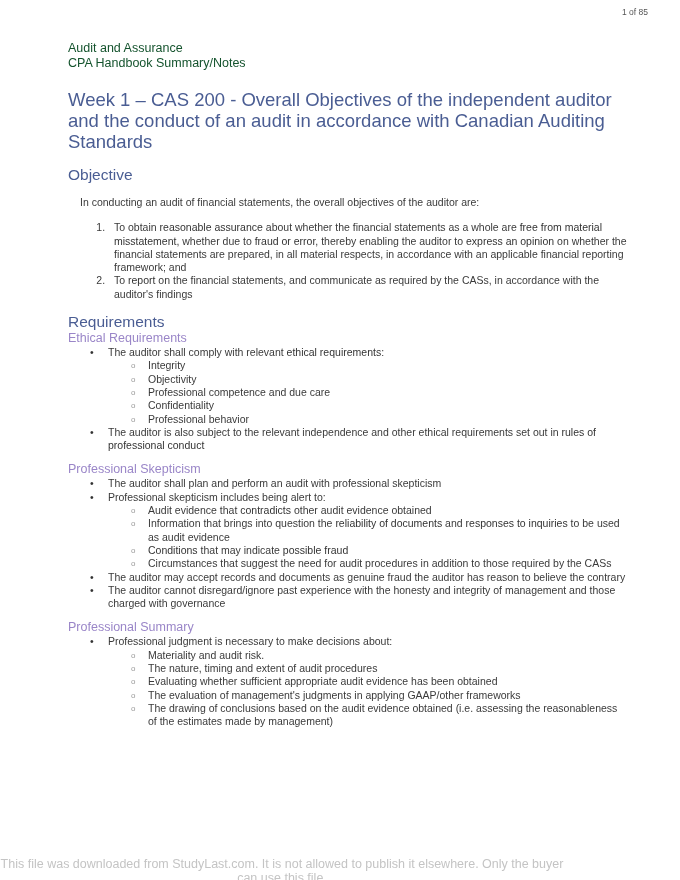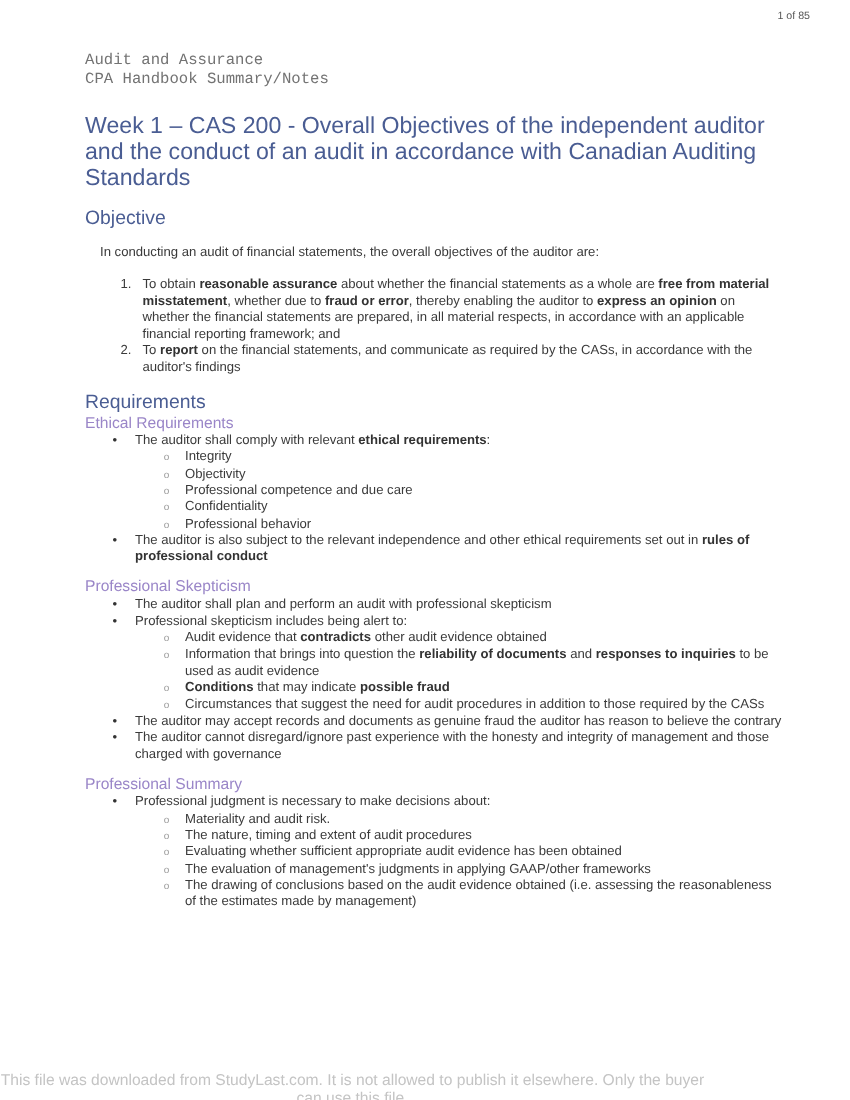--- a/index.html
+++ b/index.html
@@ -1,24 +1,24 @@
 <!DOCTYPE html>
 <html><head>
 <meta charset="utf-8">
 <style>
   html, body { margin: 0; padding: 0; background: #ffffff; }
   body { width: 680px; height: 880px; position: relative; overflow: hidden; font-family: "Liberation Sans", sans-serif; color: #3a3a3a; }
   .page-num { position: absolute; top: 7px; right: 32px; font-size: 8.5px; color: #555; }
-  .hdr { position: absolute; left: 68px; top: 41px; font-family: Liberation Mono, monospace; font-size: 12.5px; line-height: 15px; color: #737373; }
+  .hdr { position: absolute; left: 68px; top: 41px; font-family: Liberation Sans, sans-serif; font-size: 12.5px; line-height: 15px; color: #14532d; }
   .title { position: absolute; left: 68px; top: 89px; width: 560px; font-size: 18.5px; line-height: 21px; color: #4a5d93; margin: 0; font-weight: normal; }
   .content { position: absolute; left: 68px; top: 166px; width: 560px; font-size: 10.5px; line-height: 13.3px; color: #3a3a3a; }
   h2 { font-size: 15.5px; font-weight: normal; color: #4a5d93; margin: 0; line-height: 18px; }
   h3 { font-size: 12.5px; font-weight: normal; color: #9a86c8; margin: 0; line-height: 15px; }
   p { margin: 12px; }
-  b { font-weight: bold; color: #333; }
+  b { font-weight: normal; color: #333; }
   ol { margin: 12px 0 0 0; padding-left: 40px; }
   ol li { padding-left: 6px; }
   ul.l1 { margin: 0; padding-left: 40px; list-style: none; }
   ul.l1 > li { position: relative; }
   ul.l1 > li::before { content: "\2022"; position: absolute; left: -18px; top: 0; color: #333; }
   ul.l2 { margin: 0; padding-left: 40px; list-style: none; }
   ul.l2 > li { position: relative; }
   ul.l2 > li::before { content: "o"; position: absolute; left: -17px; top: 0; font-size: 8px; color: #999; }
   .gap-req { height: 12px; }
   .gap-sec { height: 10px; }

